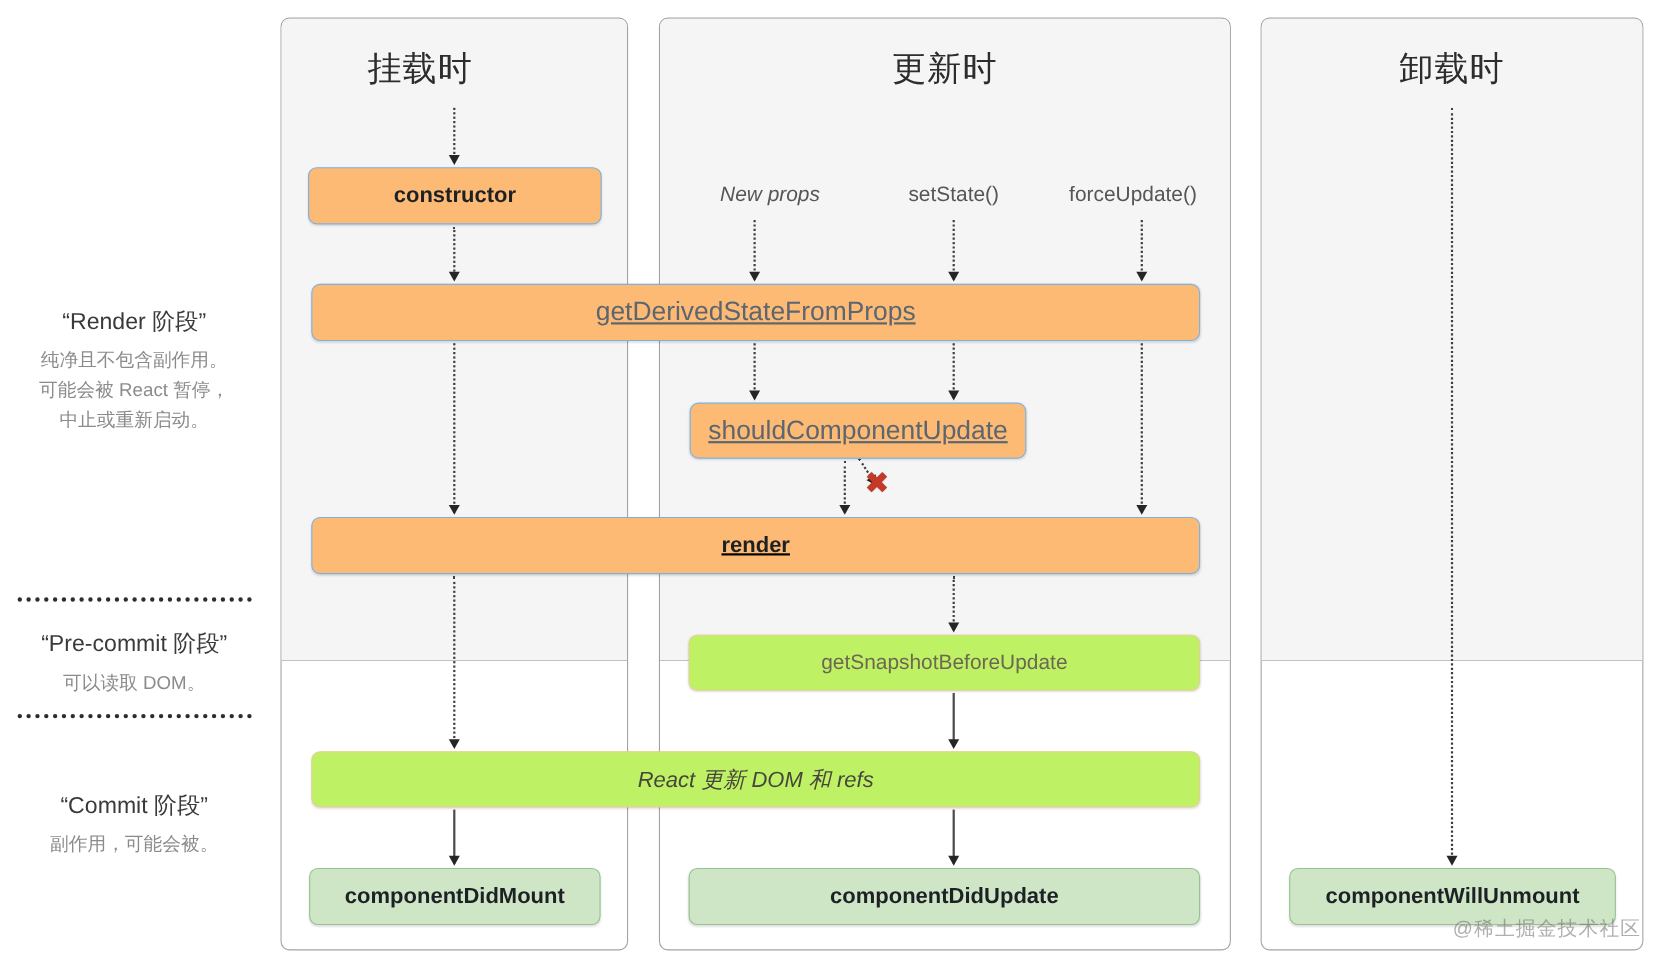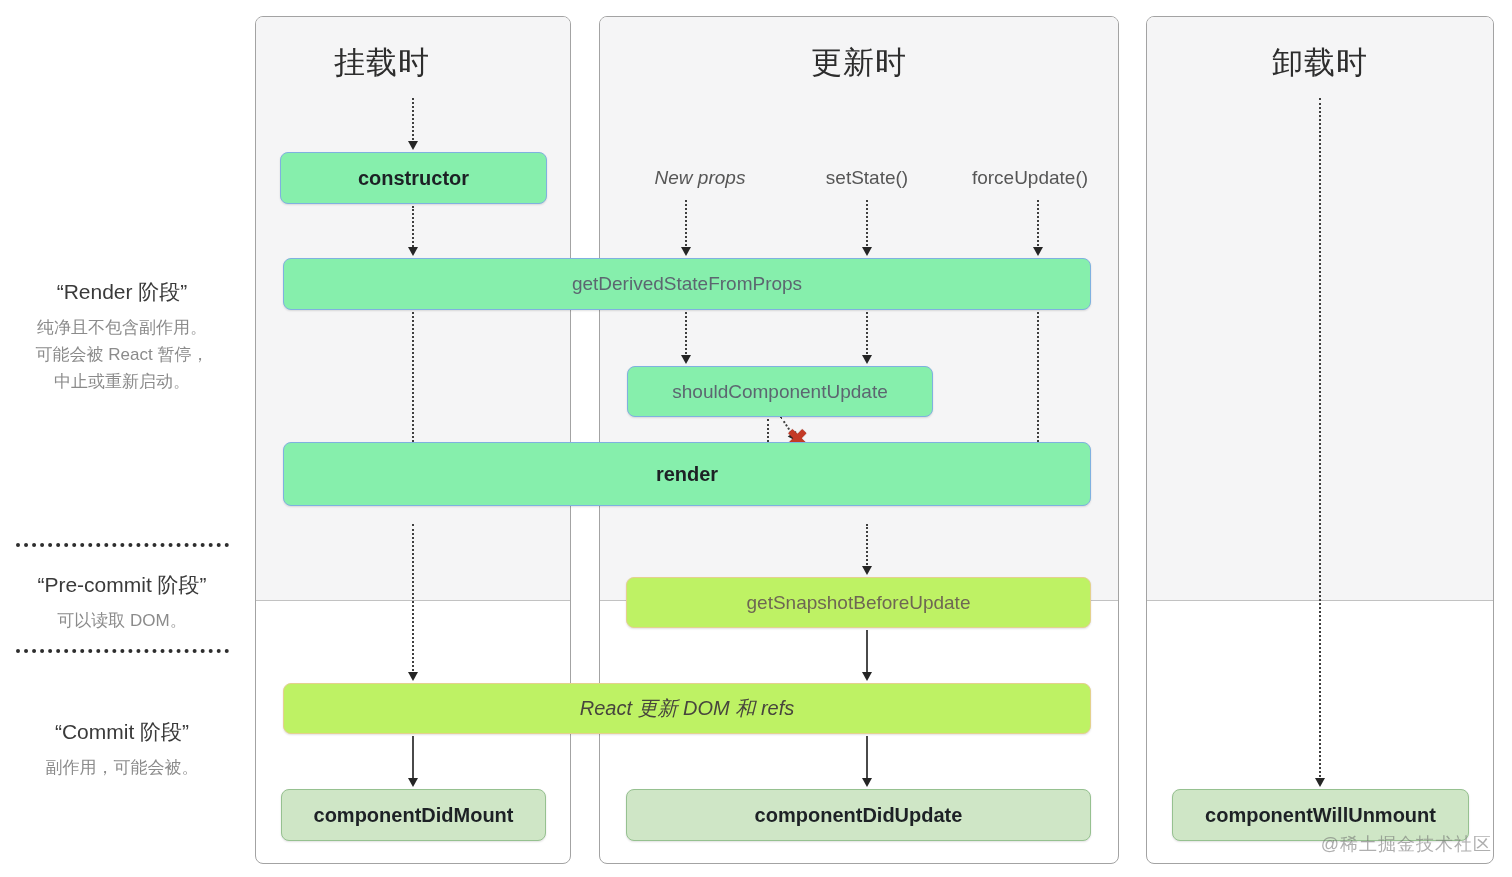--- a/index.html
+++ b/index.html
@@ -25,32 +25,32 @@
   
   .trigger { position:absolute; top:167px; width:170px; text-align:center;
            font-size:19px; color:#565656; }
   #trigger-new-props { left:615px; font-style:italic; }
   #trigger-set-state { left:782px; }
   #trigger-force-update { left:945px; }
 
   
   .box { position:absolute; display:flex; align-items:center; justify-content:center;
          border-radius:8px; box-shadow:0 1px 2px rgba(0,0,0,0.12); }
-  .box.blue   { background:#86efac; border:1.5px solid #7fb1e0; }
+  .box.blue   { background:#fdba74; border:1.5px solid #7fb1e0; }
   .box.yellow { background:#bef264; border:1.5px solid #e4d18d; }
   .box.green  { background:#cfe6c6; border:1.5px solid #96c190; }
   .t-bold  { font-size:20px; font-weight:700; color:#1d2125; }
-  .t-gray  { font-size:19px; color:#5c6670; }
+  .t-gray  { font-size:24px; color:#5c6670;text-decoration:underline; }
   .t-sand  { font-size:19px; color:#6e6753; }
   .t-italic{ font-size:20px; font-style:italic; color:#47453d; }
 
   #box-constructor              { left:280px;  top:152px; width:267px; height:52px; }
   #box-get-derived-state        { left:283px;  top:258px; width:808px; height:52px; }
   #box-should-component-update  { left:627px;  top:366px; width:306px; height:51px; }
-  #box-render                   { left:283px;  top:442px; width:808px; height:64px; }
+  #box-render                   { left:283px;  top:470px; width:808px; height:52px;text-decoration:underline; }
   #box-get-snapshot             { left:626px;  top:577px; width:465px; height:51px; }
   #box-react-updates            { left:283px;  top:683px; width:808px; height:51px; }
   #box-component-did-mount      { left:281px;  top:789px; width:265px; height:52px; }
   #box-component-did-update     { left:626px;  top:789px; width:465px; height:52px;text-align:center; }
   #box-component-will-unmount   { left:1172px; top:789px; width:297px; height:52px; }
 
   
   .arrow { position:absolute; width:0; }
   .arrow.dotted { border-left:2px dotted #3f3f3f; }
   .arrow.solid  { border-left:2px solid #4a4a4a; }

